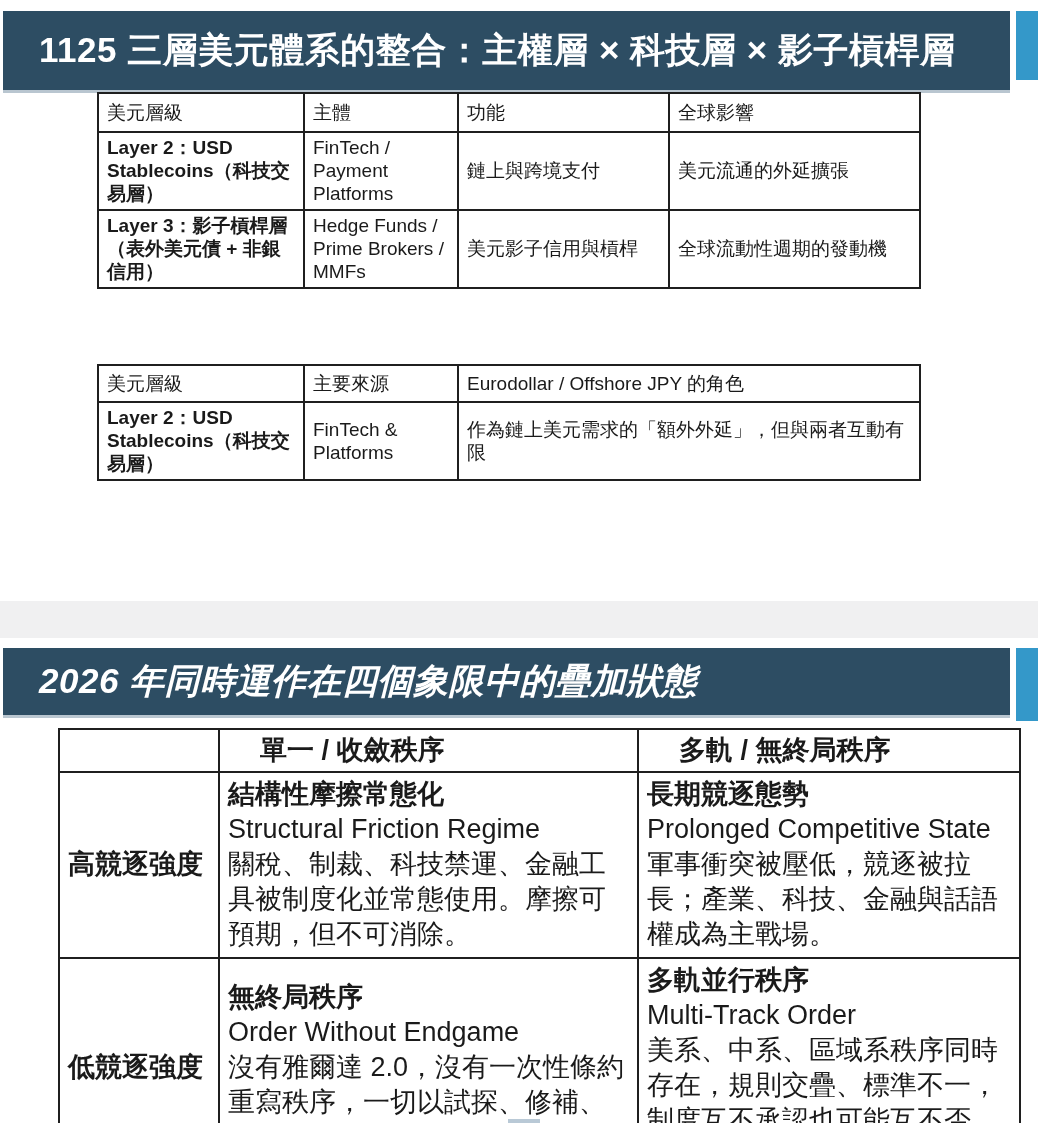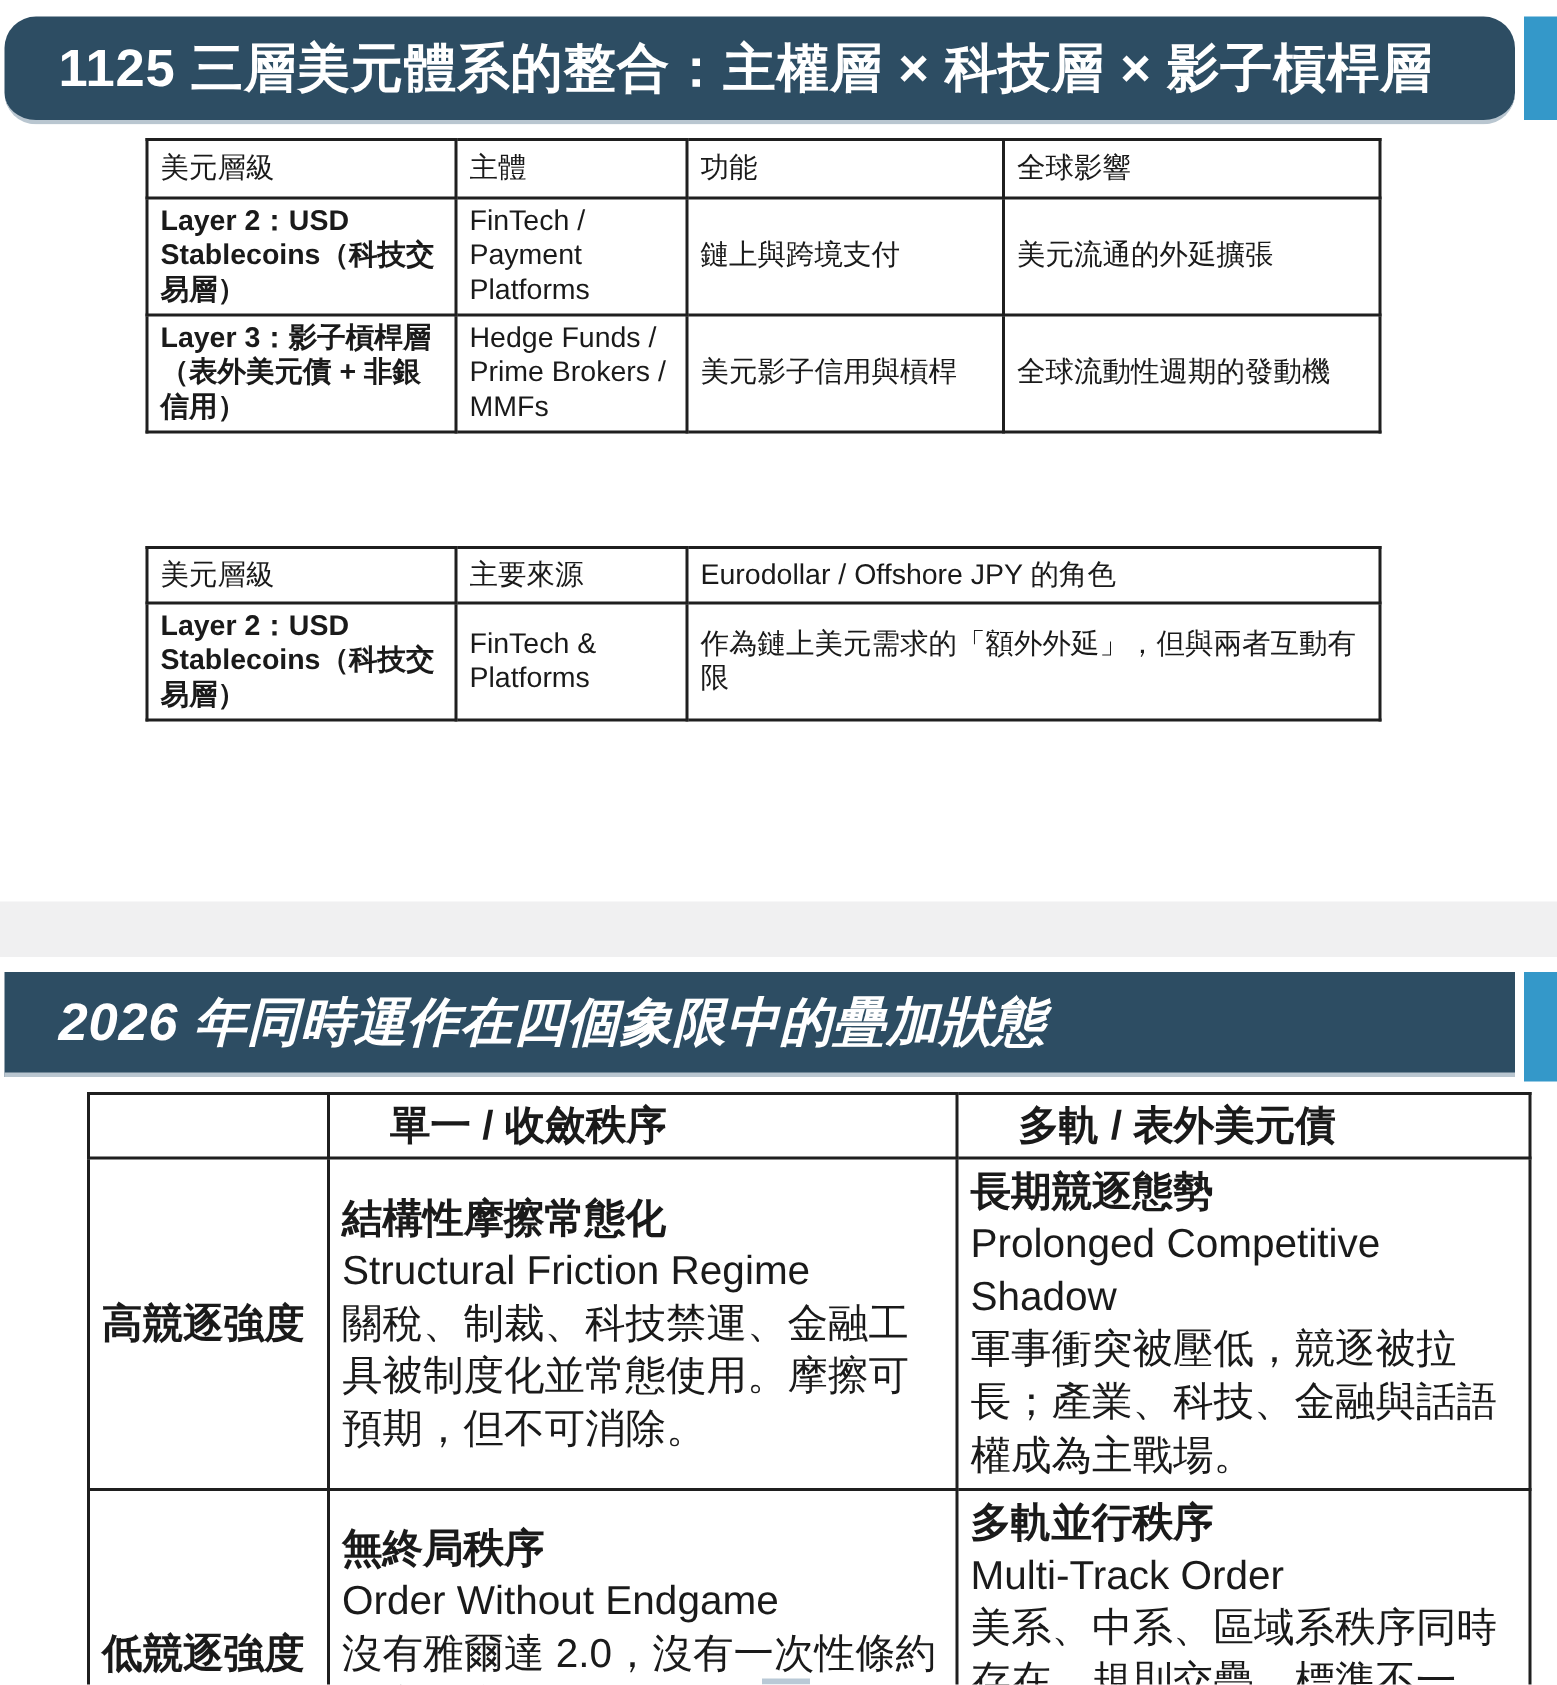--- a/index.html
+++ b/index.html
@@ -13,21 +13,21 @@
   body{
     width:1038px;height:1123px;position:relative;background:#ffffff;
     font-family:"Liberation Sans",sans-serif;color:#1a1a1a;overflow:hidden;
   }
   .header-bar{
     position:absolute;left:3px;width:1007px;background:var(--header-bg);
     color:var(--header-text);font-weight:bold;font-size:35px;
     display:flex;align-items:center;padding-left:36px;box-sizing:border-box;
     border-bottom:3px solid #b9c6d0;letter-spacing:0.5px;white-space:nowrap;
   }
-  #header1{top:11px;height:72px;border-radius:21px;}
+  #header1{top:11px;height:82px;}
   #header2{top:648px;height:70px;font-style:italic;}
   .accent{position:absolute;left:1016px;width:22px;background:var(--accent);}
   #accent1{top:11px;height:69px;}
   #accent2{top:648px;height:73px;}
   .band{position:absolute;left:0;top:601px;width:1038px;height:37px;background:var(--band);}
 
   table{border-collapse:collapse;table-layout:fixed;background:#fff;border-radius:10px;}
   td,th{
     border:2px solid var(--border);padding:3px 8px;vertical-align:middle;
     text-align:left;font-weight:normal;box-sizing:border-box;overflow:hidden;
@@ -130,32 +130,32 @@
 <table id="matrix-table">
   <colgroup>
       <col class="c1">
       <col class="c2">
       <col class="c3">
     </colgroup>
   <tbody>
       <tr>
     <th></th>
     <th>單一 / 收斂秩序</th>
-    <th>多軌 / 表外美元債</th>
+    <th>多軌 / 無終局秩序</th>
   </tr>
   <tr>
     <td class="row-label">高競逐強度</td>
     <td>
       <div class="q-title">結構性摩擦常態化</div>
       <div class="q-sub">Structural Friction Regime</div>
       <div class="q-desc">關稅、制裁、科技禁運、金融工具被制度化並常態使用。摩擦可預期，但不可消除。</div>
     </td>
     <td>
       <div class="q-title">長期競逐態勢</div>
-      <div class="q-sub">Prolonged Competitive Shadow</div>
+      <div class="q-sub">Prolonged Competitive State</div>
       <div class="q-desc">軍事衝突被壓低，競逐被拉長；產業、科技、金融與話語權成為主戰場。</div>
     </td>
   </tr>
   <tr>
     <td class="row-label">低競逐強度</td>
     <td>
       <div class="q-title">無終局秩序</div>
       <div class="q-sub">Order Without Endgame</div>
       <div class="q-desc">沒有雅爾達 2.0，沒有一次性條約重寫秩序，一切以試探、修補、臨時安排前進。</div>
     </td>

